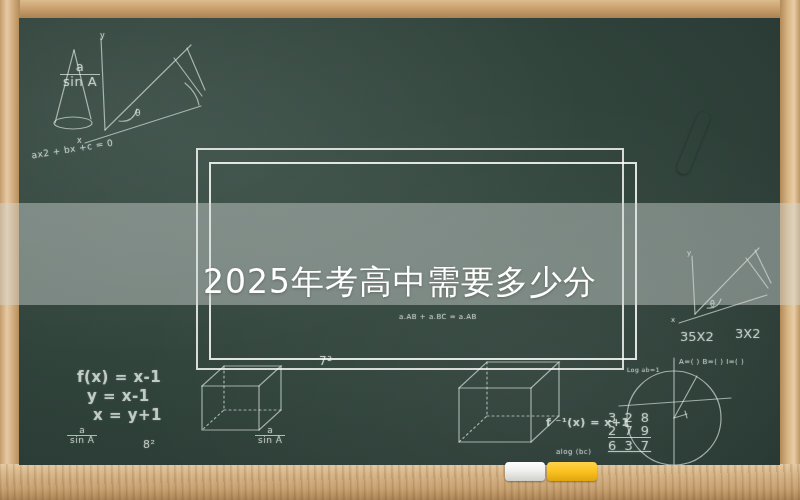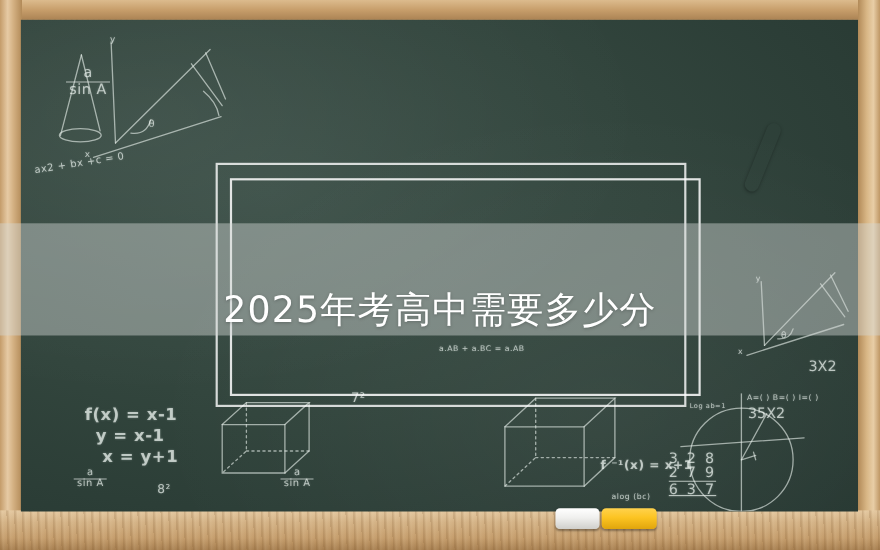--- a/index.html
+++ b/index.html
@@ -188,21 +188,21 @@
     <div class="chalk" style="left:81px;top:13px;font-size:8px;">y</div>
     <div class="chalk" style="left:58px;top:118px;font-size:8px;">x</div>
     <div class="chalk" style="left:116px;top:90px;font-size:9px;">θ</div>
 
     <div class="chalk" style="left:12px;top:126px;font-size:9px;transform:rotate(-9deg);">ax2 + bx +c = 0</div>
 
     <div class="chalk" style="left:668px;top:231px;font-size:7px;">y</div>
     <div class="chalk" style="left:652px;top:298px;font-size:7px;">x</div>
     <div class="chalk" style="left:691px;top:282px;font-size:8px;">θ</div>
 
-    <div class="chalk" style="left:661px;top:311px;font-size:13px;letter-spacing:0;margin-top:40px;">35X2</div>
+    <div class="chalk" style="left:661px;top:311px;font-size:13px;letter-spacing:0;">35X2</div>
     <div class="chalk" style="left:716px;top:308px;font-size:13px;letter-spacing:0;">3X2</div>
     <div class="chalk" style="left:660px;top:340px;font-size:7px;">A=( ) B=( ) I=( )</div>
     <div class="chalk" style="left:608px;top:348px;font-size:6px;">Log ab=1</div>
 
     <div class="chalk" style="left:380px;top:295px;font-size:7px;">a.AB + a.BC = a.AB</div>
 
     <div class="chalk" style="left:58px;top:350px;font-size:15px;line-height:1.25;font-weight:bold;">
       <div>f(x) = x-1</div>
       <div style="padding-left:10px;">y = x-1</div>
       <div style="padding-left:16px;">x = y+1</div>

